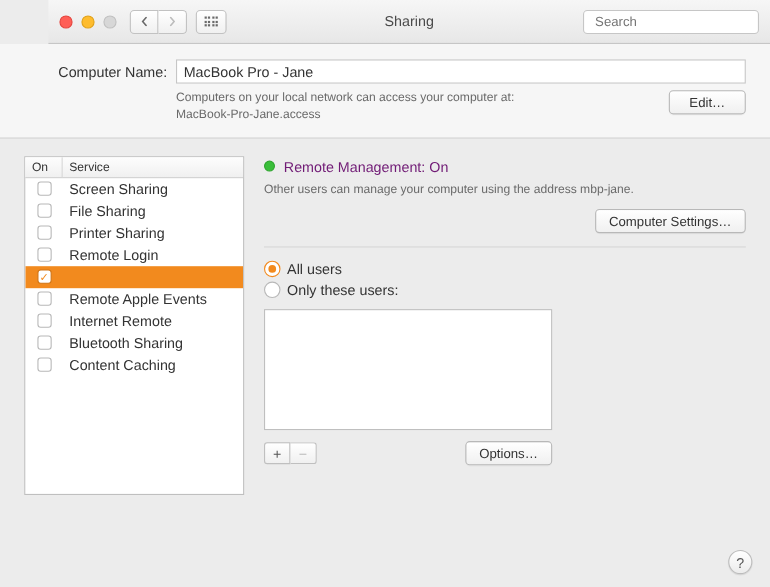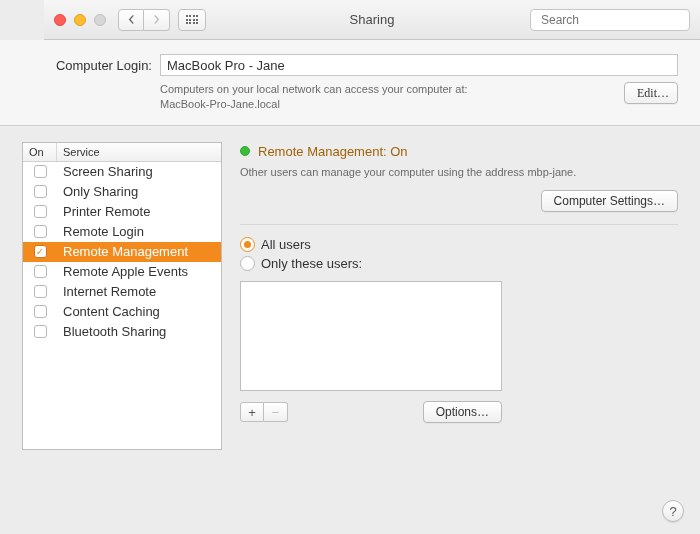--- a/index.html
+++ b/index.html
@@ -24,21 +24,21 @@
 .searchwrap svg { width: 12px; height: 12px; fill: #8a8a8a; }
 .searchwrap input { border: none; outline: none; flex: 1; font-size: 12px; background: transparent; color: #8b5cf6; }
 
 
 .topsection { background: #f6f6f6; border-bottom: 1px solid #d0d0d0; padding: 14px 22px 12px 22px; }
 .cn-row { display: flex; align-items: center; gap: 8px; }
 .cn-label { width: 130px; text-align: right; font-size: 13px; color: #333; }
 .cn-input { flex: 1; height: 22px; border: 1px solid #c6c6c6; background: #fff; border-radius: 0; padding: 0 6px; font-size: 13px; color: #333; }
 .cn-sub { display: flex; margin-top: 6px; align-items: flex-start; gap: 20px; }
 .cn-subtext { margin-left: 138px; font-size: 11px; color: #6a6a6a; line-height: 1.4; flex: 1; }
-.editbtn { width: 54px; font-family: Liberation Serif, serif; }
+.editbtn { width: 70px; }
 
 
 .mainarea { display: flex; padding: 16px 22px 16px 22px; gap: 18px; }
 
 
 .svc-list { width: 200px; border: 1px solid #bfbfbf; background: #fff; display: flex; flex-direction: column; height: 308px; }
 .svc-head { display: flex; background: linear-gradient(#fdfdfd, #f0f0f0); border-bottom: 1px solid #d0d0d0; font-size: 11px; color: #333; }
 .svc-head .col-on { width: 34px; padding: 3px 6px; border-right: 1px solid #d8d8d8; }
 .svc-head .col-sv { flex: 1; padding: 3px 6px; }
 .svc-body { flex: 1; overflow: auto; }
@@ -46,21 +46,21 @@
 .svc-row .col-on { width: 34px; display: flex; justify-content: center; }
 .svc-row .col-sv { flex: 1; padding: 0 6px; }
 .chk { width: 13px; height: 13px; border: 1px solid #b8b8b8; border-radius: 3px; background: #fff; display: flex; align-items: center; justify-content: center; color: #fff; font-size: 10px; }
 .svc-row.sel { background: #f28a1e; color: #fff; }
 .svc-row.sel .chk { background: #fff; border-color: #d07516; color: #f28a1e; }
 
 
 .detail { flex: 1; font-size: 13px; color: #333; }
 .status-row { display: flex; align-items: center; gap: 8px; margin-bottom: 6px; margin-top: 2px; }
 .dot-green { width: 10px; height: 10px; border-radius: 50%; background: #3abe3a; border: 0.5px solid #2ea52e; }
-.status-title { font-size: 13px; color: #a16207; }
+.status-title { font-size: 13px; color: #701a75; }
 .status-desc { font-size: 11px; color: #6a6a6a; line-height: 1.4; margin-bottom: 10px; }
 .right-buttons-row { display: flex; justify-content: flex-end; margin-bottom: 12px; }
 .macbtn { height: 22px; background: linear-gradient(#ffffff, #f0f0f0); border: 1px solid #b8b8b8; border-radius: 4px; font-size: 12px; padding: 0 12px; color: #333; cursor: default; box-shadow: 0 1px 0 rgba(0,0,0,0.03); }
 hr.sep { border: none; border-top: 1px solid #d6d6d6; margin: 0 0 12px 0; }
 
 .access-row { display: flex; align-items: flex-start; gap: 8px; }
 .access-label { font-size: 13px; color: #333; padding-top: 1px; }
 .radios { display: flex; flex-direction: column; gap: 4px; }
 .radio { display: flex; align-items: center; gap: 6px; font-size: 13px; cursor: default; }
 .rcircle { width: 15px; height: 15px; border-radius: 50%; border: 1px solid #b8b8b8; background: #fff; display: flex; align-items: center; justify-content: center; }
@@ -120,27 +120,27 @@
     <svg viewBox="0 0 16 16">
         <circle cx="6.5" cy="6.5" r="4.5" stroke="#8a8a8a" stroke-width="1.4" fill="none"></circle>
         <line x1="10.2" y1="10.2" x2="14" y2="14" stroke="#8a8a8a" stroke-width="1.4" stroke-linecap="round"></line>
       </svg>
     <input type="text" placeholder="Search" style="">
   </div>
 </div>
 
 <div class="topsection">
   <div class="cn-row">
-    <div class="cn-label">Computer Login:</div>
+    <div class="cn-label">Computer Name:</div>
     <input class="cn-input" type="text" value="MacBook Pro - Jane" style="">
   </div>
   <div class="cn-sub">
     <div class="cn-subtext">
       <span>Computers on your local network can access your computer at:</span><br>
-      <span>MacBook-Pro-Jane.local</span>
+      <span>MacBook-Pro-Jane.access</span>
     </div>
     <button class="macbtn editbtn">Edit…</button>
   </div>
 </div>
 
 <div class="mainarea">
 
   <div class="svc-list">
     <div class="svc-head">
       <div class="col-on">On</div>
@@ -150,63 +150,62 @@
         <div class="svc-row">
           <div class="col-on">
             <div class="chk"></div>
           </div>
           <div class="col-sv">Screen Sharing</div>
         </div>
         <div class="svc-row">
           <div class="col-on">
             <div class="chk"></div>
           </div>
-          <div class="col-sv">Only Sharing</div>
-        </div>
-        <div class="svc-row">
-          <div class="col-on">
-            <div class="chk"></div>
-          </div>
-          <div class="col-sv">Printer Remote</div>
+          <div class="col-sv">File Sharing</div>
+        </div>
+        <div class="svc-row">
+          <div class="col-on">
+            <div class="chk"></div>
+          </div>
+          <div class="col-sv">Printer Sharing</div>
         </div>
         <div class="svc-row">
           <div class="col-on">
             <div class="chk"></div>
           </div>
           <div class="col-sv">Remote Login</div>
         </div>
         <div class="svc-row sel">
           <div class="col-on">
             <div class="chk">✓</div>
           </div>
-          <div class="col-sv">Remote Management</div>
         </div>
         <div class="svc-row">
           <div class="col-on">
             <div class="chk"></div>
           </div>
           <div class="col-sv">Remote Apple Events</div>
         </div>
         <div class="svc-row">
           <div class="col-on">
             <div class="chk"></div>
           </div>
           <div class="col-sv">Internet Remote</div>
         </div>
         <div class="svc-row">
           <div class="col-on">
             <div class="chk"></div>
           </div>
+          <div class="col-sv">Bluetooth Sharing</div>
+        </div>
+        <div class="svc-row">
+          <div class="col-on">
+            <div class="chk"></div>
+          </div>
           <div class="col-sv">Content Caching</div>
-        </div>
-        <div class="svc-row">
-          <div class="col-on">
-            <div class="chk"></div>
-          </div>
-          <div class="col-sv">Bluetooth Sharing</div>
         </div>
       </div>
   </div>
 
   <div class="detail">
     <div class="status-row">
       <div class="dot-green"></div>
       <div class="status-title">Remote Management: On</div>
     </div>
     <div class="status-desc">Other users can manage your computer using the address mbp-jane.</div>

